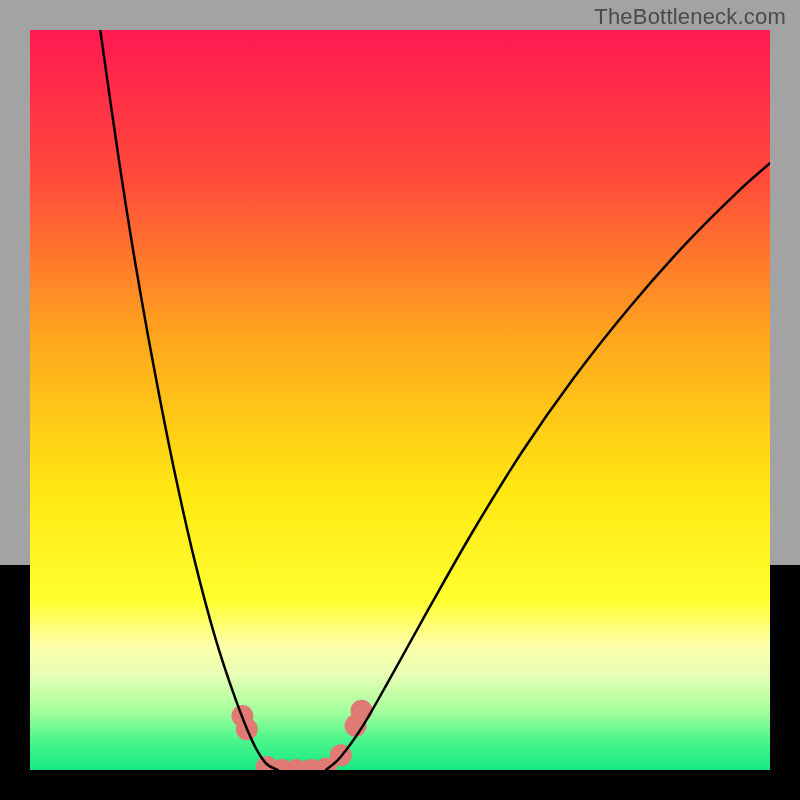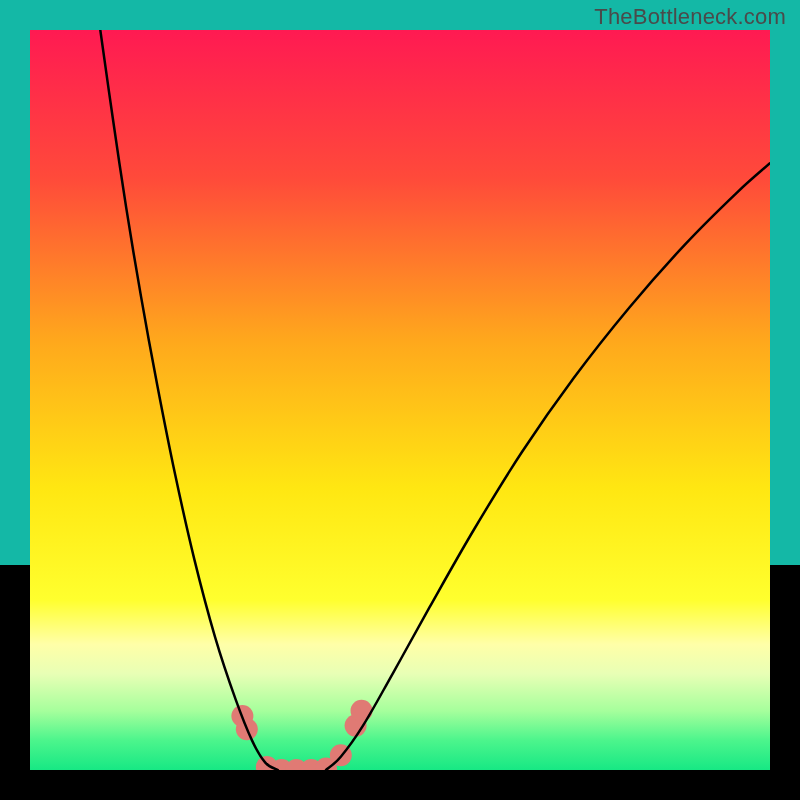--- a/index.html
+++ b/index.html
@@ -7,21 +7,21 @@
     padding: 0;
     width: 800px;
     height: 800px;
     background: #000;
     font-family: Arial, Helvetica, sans-serif;
   }
   .frame {
     position: relative;
     width: 800px;
     height: 565px;
-    background: #14b8a6;
+    background: #a3a3a3;
   }
   .plot-area {
     position: absolute;
     left: 30px;
     top: 30px;
     width: 740px;
     height: 740px;
     overflow: hidden;
   }
   .gradient-bg {

